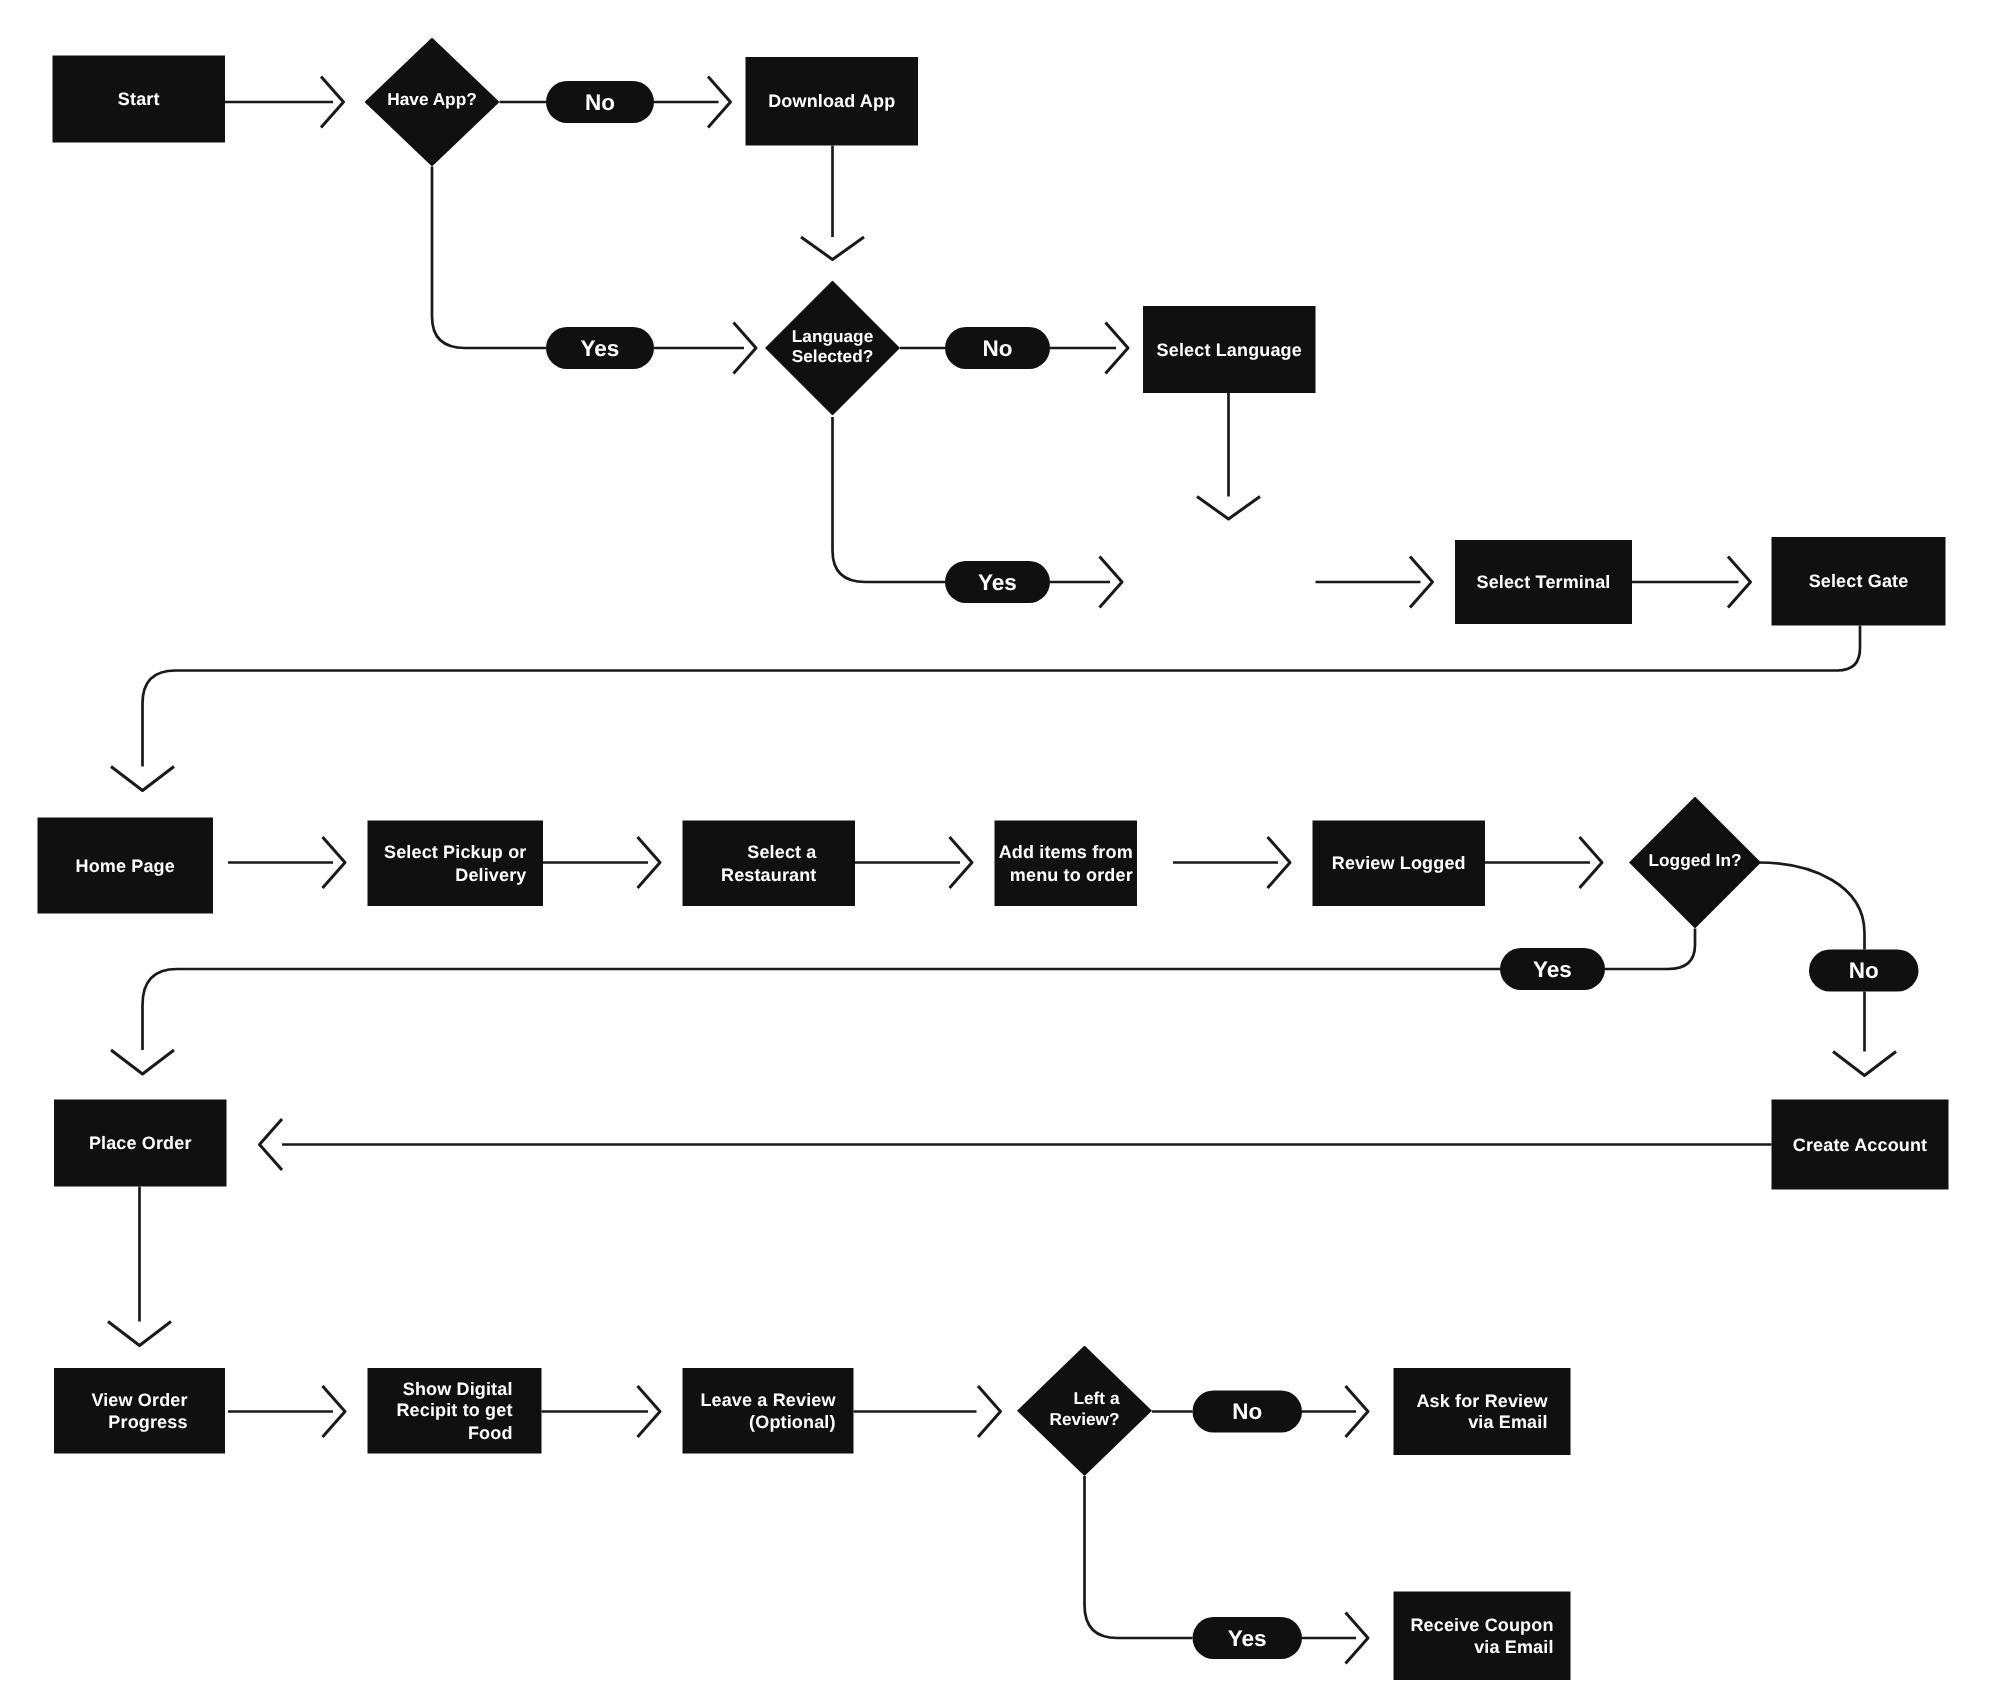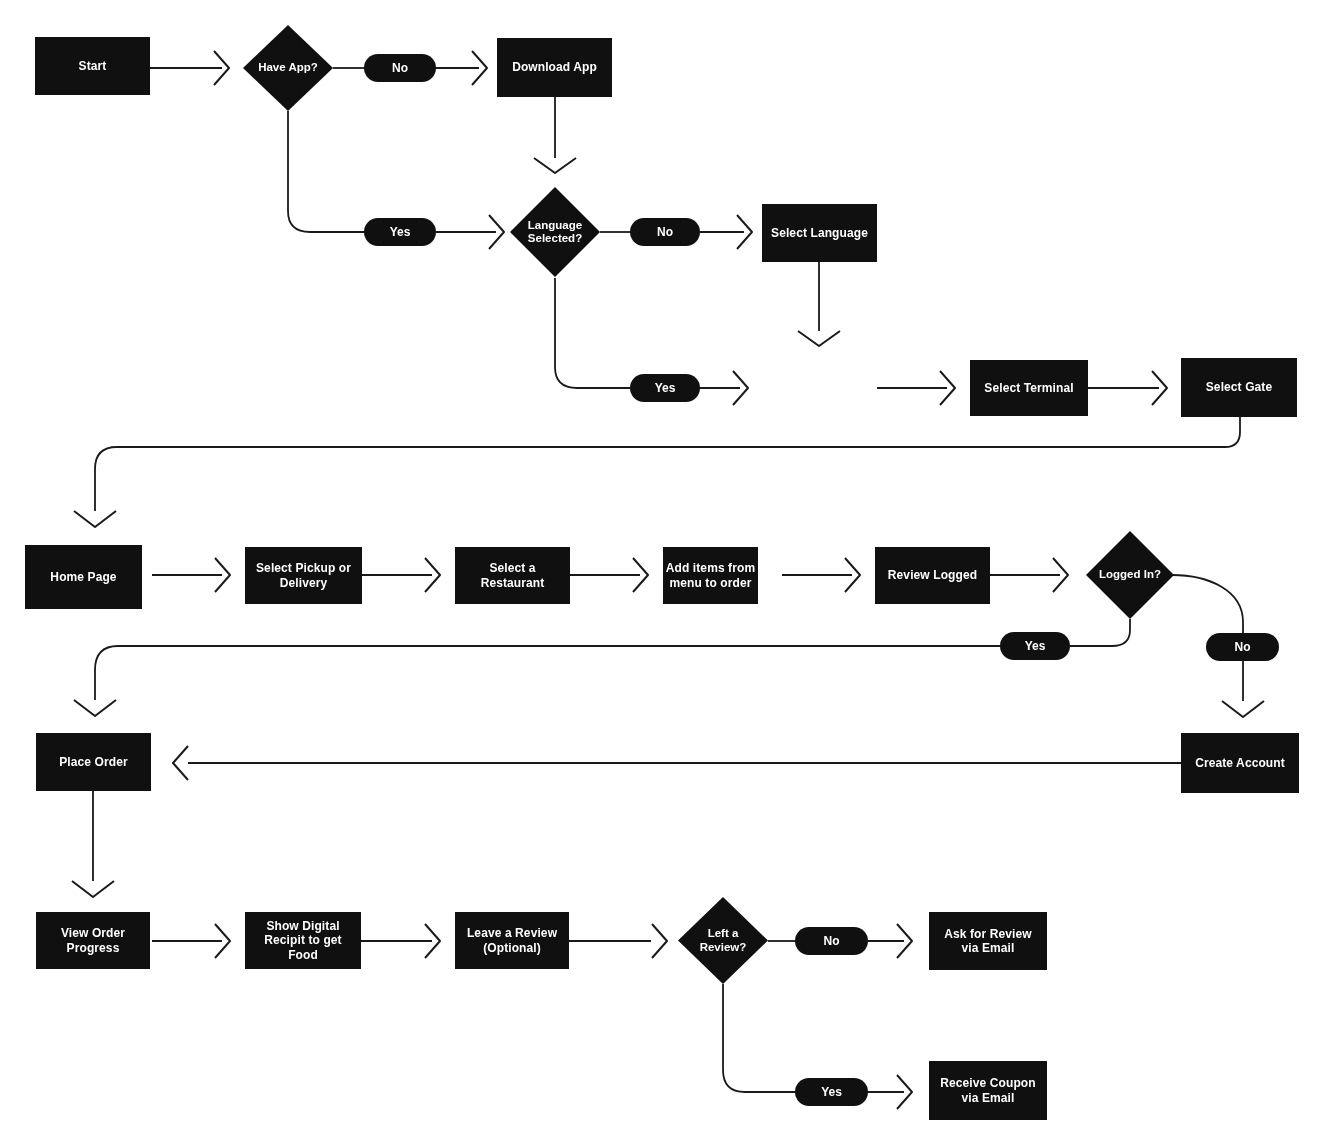--- a/index.html
+++ b/index.html
@@ -20,26 +20,26 @@
     stroke-linecap: butt;
   }
   svg.edges polyline { stroke-width: 2; }
   .node, .pill, .diamond {
     position: absolute;
     background: #101010;
     color: #ffffff;
     display: flex;
     align-items: center;
     justify-content: center;
-    text-align: center;
+    text-align: right;
     font-weight: 700;
     white-space: pre-line;
   }
   .node { font-size: 12px; line-height: 1.2; letter-spacing: 0.1px; }
-  .pill { font-size: 12px; border-radius: 14px; }
+  .pill { font-size: 15px; border-radius: 14px; }
   .diamond {
     font-size: 11.5px;
     line-height: 1.15;
     clip-path: polygon(50% 0, 100% 50%, 50% 100%, 0 50%);
   }
 </style>
 </head>
 <body>
 
 <div class="canvas">

